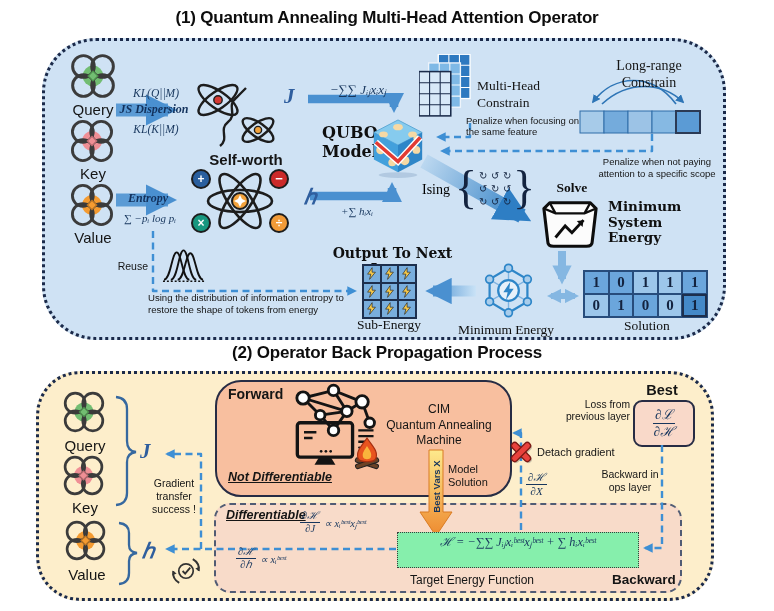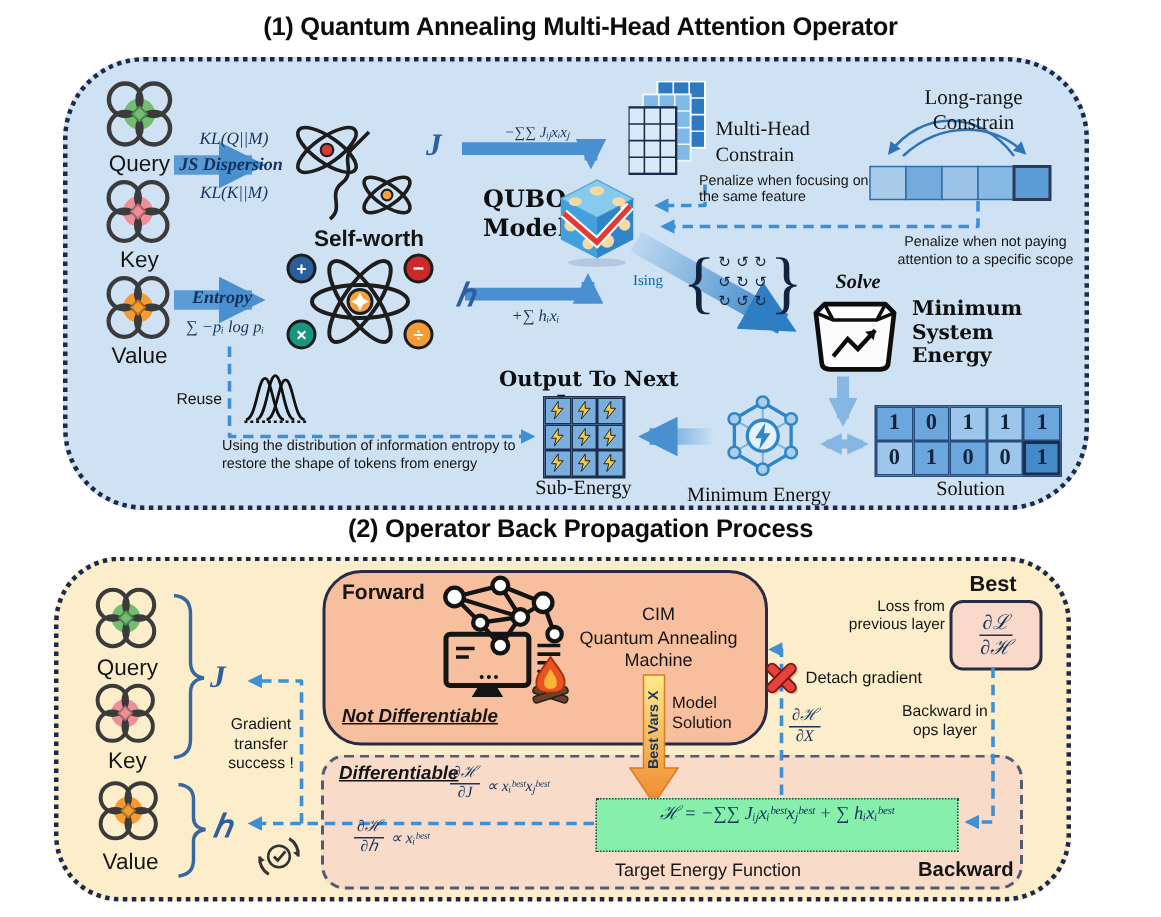--- a/index.html
+++ b/index.html
@@ -10,21 +10,21 @@
   .p1{left:42px;top:38px;width:678px;height:296px;border-radius:54px;background:#cfe2f4}
   .p2{left:36px;top:371px;width:672px;height:224px;border-radius:44px;background:#fdeecb}
   .title{font-weight:bold;font-size:17px;text-align:center;letter-spacing:-.2px;color:#0d0d0d}
   .slab{font-family:"DejaVu Serif",serif;font-weight:bold;color:#0f0f0f}
   .ser{font-family:"Liberation Serif",serif}
   .math{font-family:"Liberation Serif",serif;font-style:italic;color:#17365d}
   .navy{color:#17365d}
   .ctr{text-align:center}
   .rt{text-align:right}
   .b{font-weight:bold}
-  .it{font-style:italic}
+  .it{}
   .itbu{font-style:italic;font-weight:bold;text-decoration:underline}
   .sym{font-family:"Liberation Serif",serif;font-style:italic;font-weight:bold;color:#2f5e9e;font-size:21px;line-height:1}
   .mfrac{display:inline-flex;flex-direction:column;align-items:center;vertical-align:middle;line-height:1.15}
   .fr-top{border-bottom:1.3px solid #17365d;padding:0 2px}
   .mrow{display:inline-flex;align-items:center;gap:4px}
   .fbox{position:absolute;background:#f8bf9f;border:2.6px solid #272c44;border-radius:26px}
   .dbox{position:absolute;background:#f8dbc9;border:2.3px dashed #515c74;border-radius:16px}
   .eqbox{position:absolute;background:#86efac;border:1.6px dotted #3c3c3c;display:flex;align-items:flex-start;justify-content:center}
   .lossbox{position:absolute;background:#f9d9c9;border:2.2px solid #272c44;border-radius:9px;display:flex;align-items:center;justify-content:center}
   .sol-grid{position:absolute;display:grid;grid-template-columns:repeat(5,24.6px);grid-auto-rows:23px;border:1px solid #274c7b}
@@ -192,21 +192,21 @@
       <ellipse cx="28" cy="20" rx="23" ry="8.5" transform="rotate(35 28 20)"></ellipse>
       <ellipse cx="28" cy="20" rx="23" ry="8.5" transform="rotate(-35 28 20)"></ellipse>
       <ellipse cx="68" cy="50" rx="18" ry="7" transform="rotate(35 68 50)"></ellipse>
       <ellipse cx="68" cy="50" rx="18" ry="7" transform="rotate(-35 68 50)"></ellipse>
       <path d="M30,66 C40,58 28,50 38,42 C48,34 36,26 46,18 C50,14 52,12 56,8"></path>
     </g>
     <circle cx="28" cy="20" r="4.2" fill="#d63a34" stroke="#1d1d1d" stroke-width="1.4"></circle>
     <circle cx="68" cy="50" r="3.6" fill="#f2a23c" stroke="#1d1d1d" stroke-width="1.4"></circle>
   </svg>
   <div class="abs sym" style="left:284px;top:86px">J</div>
-  <div class="abs ctr math" style="left:310px;top:80px;width:96px;font-size:10px">−∑∑ Jᵢⱼxᵢxⱼ</div>
+  <div class="abs ctr math" style="left:310px;top:80px;width:96px;font-size:13px">−∑∑ Jᵢⱼxᵢxⱼ</div>
 
   <div class="abs ctr b" style="left:196px;top:151px;width:100px;font-size:15px">Self-worth</div>
   <svg class="abs" style="left:190px;top:168px" width="100" height="66" viewBox="0 0 100 66">
     <g stroke="#1d1d1d" stroke-width="2.6" fill="none">
       <ellipse cx="50" cy="33" rx="32" ry="11"></ellipse>
       <ellipse cx="50" cy="33" rx="32" ry="11" transform="rotate(55 50 33)"></ellipse>
       <ellipse cx="50" cy="33" rx="32" ry="11" transform="rotate(-55 50 33)"></ellipse>
     </g>
     <circle cx="50" cy="33" r="8" fill="#f2a23c" stroke="#1d1d1d" stroke-width="2"></circle>
     <path d="M50,27 L52,31 L56,33 L52,35 L50,39 L48,35 L44,33 L48,31 Z" fill="#fff"></path>
@@ -253,21 +253,21 @@
         <rect x="0" y="0" width="33" height="46" fill="#d8e9f8" stroke="#1a2b4a" stroke-width="1.6"></rect>
         <path d="M11,0 V46 M22,0 V46 M0,11.5 H33 M0,23 H33 M0,34.5 H33" stroke="#1a2b4a" stroke-width="1.1" fill="none"></path>
       </g>
   </svg>
   <div class="abs ser" style="left:477px;top:77px;width:85px;font-size:13.5px;line-height:17px">Multi-Head Constrain</div>
   <div class="abs" style="left:466px;top:115px;width:116px;font-size:9.5px;line-height:11.3px">Penalize when focusing on the same feature</div>
 
   <div class="abs ctr ser" style="left:602px;top:57px;width:94px;font-size:14px;line-height:17px">Long-range Constrain</div>
   <div class="abs ctr" style="left:586px;top:156px;width:142px;font-size:9.5px;line-height:11.5px">Penalize when not paying attention to a specific scope</div>
 
-  <div class="abs ser" style="left:422px;top:182px;font-size:10px;color:#0369a1">Ising</div>
+  <div class="abs ser" style="left:422px;top:182px;font-size:14px;color:#000000">Ising</div>
   <div class="ising" style="left:455px;top:165px">
     <span class="brace">{</span>
     <span class="spins">
         <span>↻</span>
         <span>↺</span>
         <span>↻</span>
         <span>↺</span>
         <span>↻</span>
         <span>↺</span>
         <span>↻</span>

